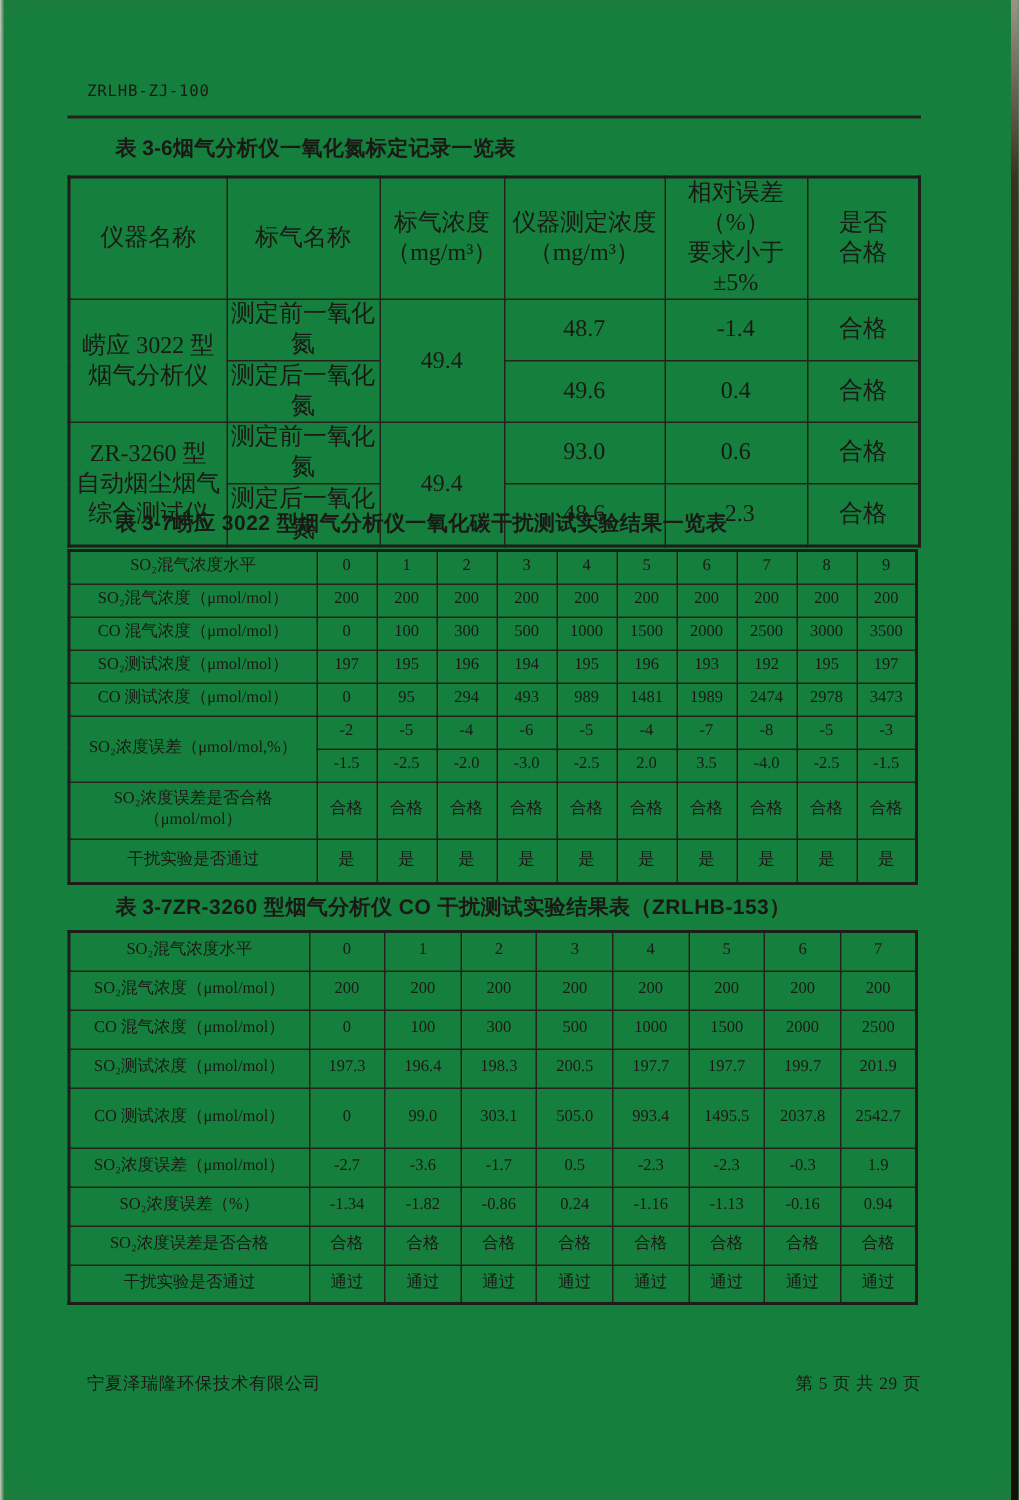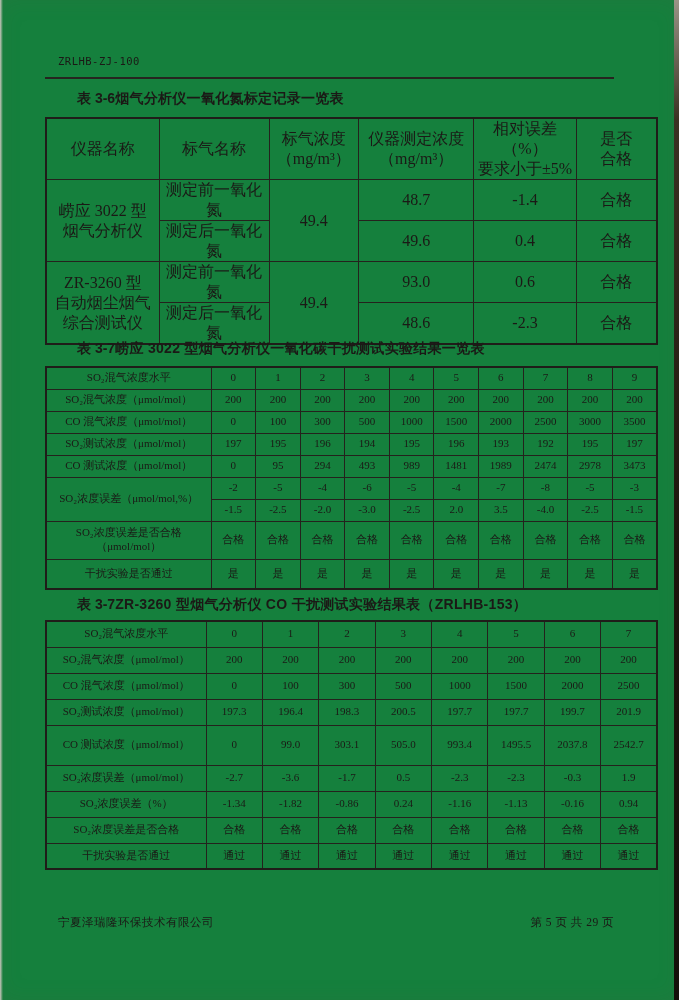--- a/index.html
+++ b/index.html
@@ -41,21 +41,21 @@
     font-family:"Liberation Sans","DejaVu Sans",sans-serif;
     font-weight:bold;font-size:14px;
   }
   .cap-label{margin-left:32px;white-space:nowrap;}
   .cap-title{flex:1;text-align:left;letter-spacing:.3px;}
   .caption-36{top:90px;}
   .caption-37a{top:340px;}
   .caption-37b{top:596px;}
   
   table.tbl{
-    position:absolute;left:45px;width:613px;
+    position:absolute;left:45px;width:567px;
     border-collapse:collapse;table-layout:fixed;
     border:2px solid #1f1d19;
   }
   table.tbl th,table.tbl td{
     border:1px solid #24221d;
     text-align:center;vertical-align:middle;
     padding:0 1px;line-height:1.25;
     white-space:pre-line;
     font-weight:normal;
   }

